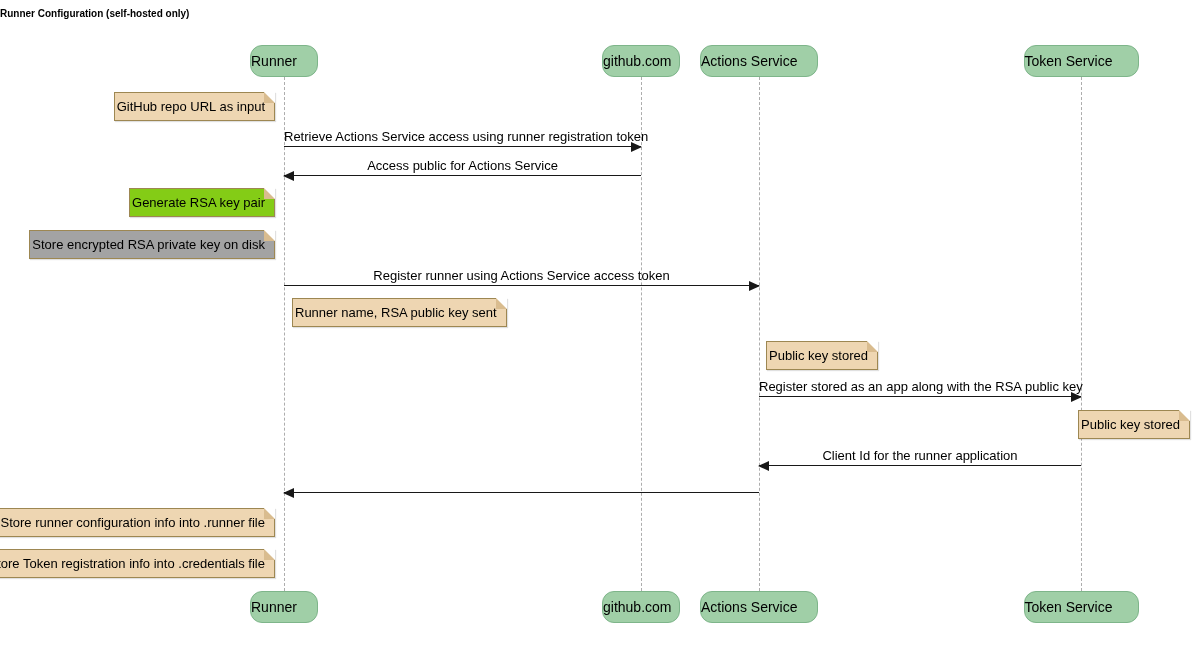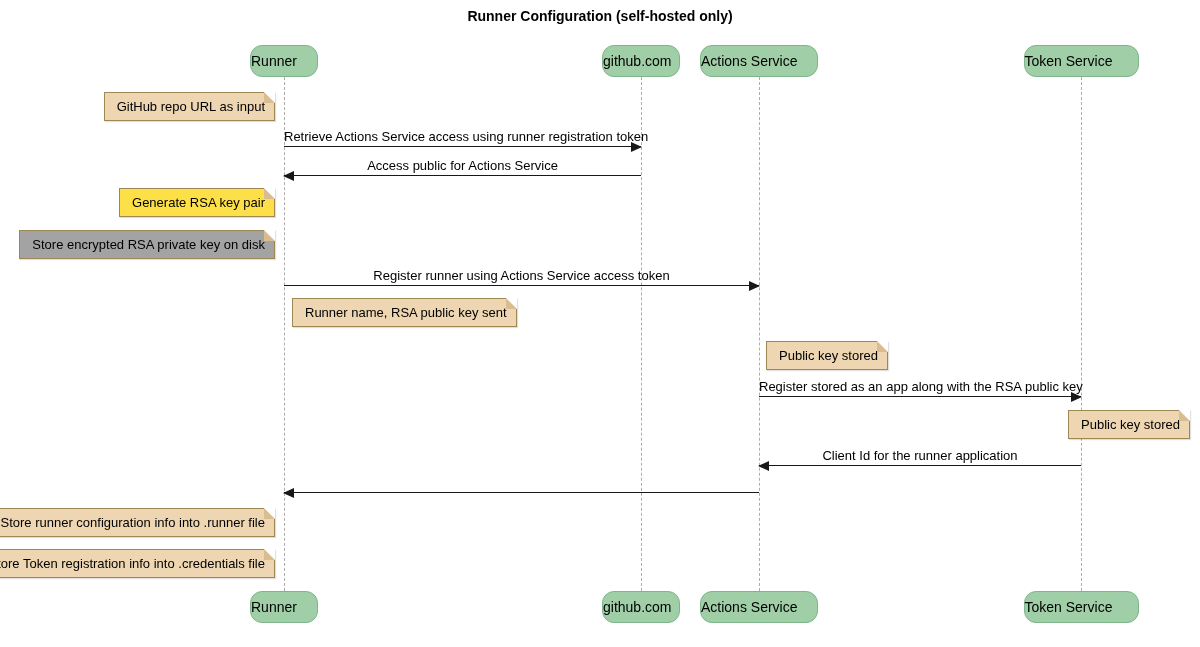--- a/index.html
+++ b/index.html
@@ -13,22 +13,22 @@
     width: 1200px;
     height: 647px;
     background: #ffffff;
     overflow: hidden;
   }
   .title {
     position: absolute;
     top: 8px;
     left: 0;
     width: 100%;
-    text-align: center;
-    font-size: 14px;
+    text-align: left;
+    font-size: 10px;
     font-weight: bold;
     color: #000000;
   }
   .participant {
     position: absolute;
     height: 32px;
     border-radius: 12px;
     display: flex;
     align-items: center;
     justify-content: flex-start;
@@ -70,21 +70,21 @@
     height: 0;
     bottom: -5px;
     border-top: 5px solid transparent;
     border-bottom: 5px solid transparent;
   }
   .msg .head.dir-right { right: -1px; border-left: 11px solid #181818; }
   .msg .head.dir-left  { left: -1px;  border-right: 11px solid #181818; }
   .note {
     position: absolute;
     box-sizing: border-box;
-    padding: 6px 9px 6px 12px;
+    padding: 6px 9px 6px 2px;
     font-size: 13px;
     color: #000000;
     white-space: nowrap;
     box-shadow: 1px 1px 1px rgba(0,0,0,0.12);
   }
   .note .fold {
     position: absolute;
     top: -1px;
     right: -1px;
     width: 0;
@@ -149,20 +149,20 @@
     <div class="msg" style="left: 759px; top: 449px; width: 322px;">
       <div class="line"></div>
       <div class="label">Client Id for the runner application</div>
       <div class="head dir-left"></div>
     </div>
     <div class="msg" style="left: 284px; top: 476px; width: 475px;">
       <div class="line"></div>
       <div class="head dir-left"></div>
     </div>
     <div class="note" style="top: 92px; right: 925px; background: rgb(238, 214, 178); border: 1px solid rgb(157, 135, 82);"><span>GitHub repo URL as input</span><div class="fold" style="border-color: rgb(255, 255, 255) rgb(255, 255, 255) rgb(217, 188, 143) rgb(217, 188, 143);"></div></div>
-    <div class="note" style="top: 188px; right: 925px; background: #fde047; border: 1px solid rgb(157, 135, 82); margin-left: 24px;"><span>Generate RSA key pair</span><div class="fold" style="border-color: rgb(255, 255, 255) rgb(255, 255, 255) rgb(217, 188, 143) rgb(217, 188, 143);"></div></div>
+    <div class="note" style="top: 188px; right: 925px; background: #84cc16; border: 1px solid rgb(157, 135, 82); margin-left: 24px;"><span>Generate RSA key pair</span><div class="fold" style="border-color: rgb(255, 255, 255) rgb(255, 255, 255) rgb(217, 188, 143) rgb(217, 188, 143);"></div></div>
     <div class="note" style="top: 230px; right: 925px; background: #a3a3a3; border: 1px solid rgb(157, 135, 82);"><span>Store encrypted RSA private key on disk</span><div class="fold" style="border-color: rgb(255, 255, 255) rgb(255, 255, 255) rgb(217, 188, 143) rgb(217, 188, 143);"></div></div>
     <div class="note" style="top: 298px; left: 292px; background: rgb(238, 214, 178); border: 1px solid rgb(157, 135, 82);"><span>Runner name, RSA public key sent</span><div class="fold" style="border-color: rgb(255, 255, 255) rgb(255, 255, 255) rgb(217, 188, 143) rgb(217, 188, 143);"></div></div>
     <div class="note" style="top: 341px; left: 766px; background: rgb(238, 214, 178); border: 1px solid rgb(157, 135, 82);"><span>Public key stored</span><div class="fold" style="border-color: rgb(255, 255, 255) rgb(255, 255, 255) rgb(217, 188, 143) rgb(217, 188, 143);"></div></div>
     <div class="note" style="top: 410px; right: 10px; background: rgb(238, 214, 178); border: 1px solid rgb(157, 135, 82);"><span>Public key stored</span><div class="fold" style="border-color: rgb(255, 255, 255) rgb(255, 255, 255) rgb(217, 188, 143) rgb(217, 188, 143);"></div></div>
     <div class="note" style="top: 508px; right: 925px; background: rgb(238, 214, 178); border: 1px solid rgb(157, 135, 82);"><span>Store runner configuration info into .runner file</span><div class="fold" style="border-color: rgb(255, 255, 255) rgb(255, 255, 255) rgb(217, 188, 143) rgb(217, 188, 143);"></div></div>
     <div class="note" style="top: 549px; right: 925px; background: rgb(238, 214, 178); border: 1px solid rgb(157, 135, 82);"><span>Store Token registration info into .credentials file</span><div class="fold" style="border-color: rgb(255, 255, 255) rgb(255, 255, 255) rgb(217, 188, 143) rgb(217, 188, 143);"></div></div>
   </div>
 
 </body></html>

